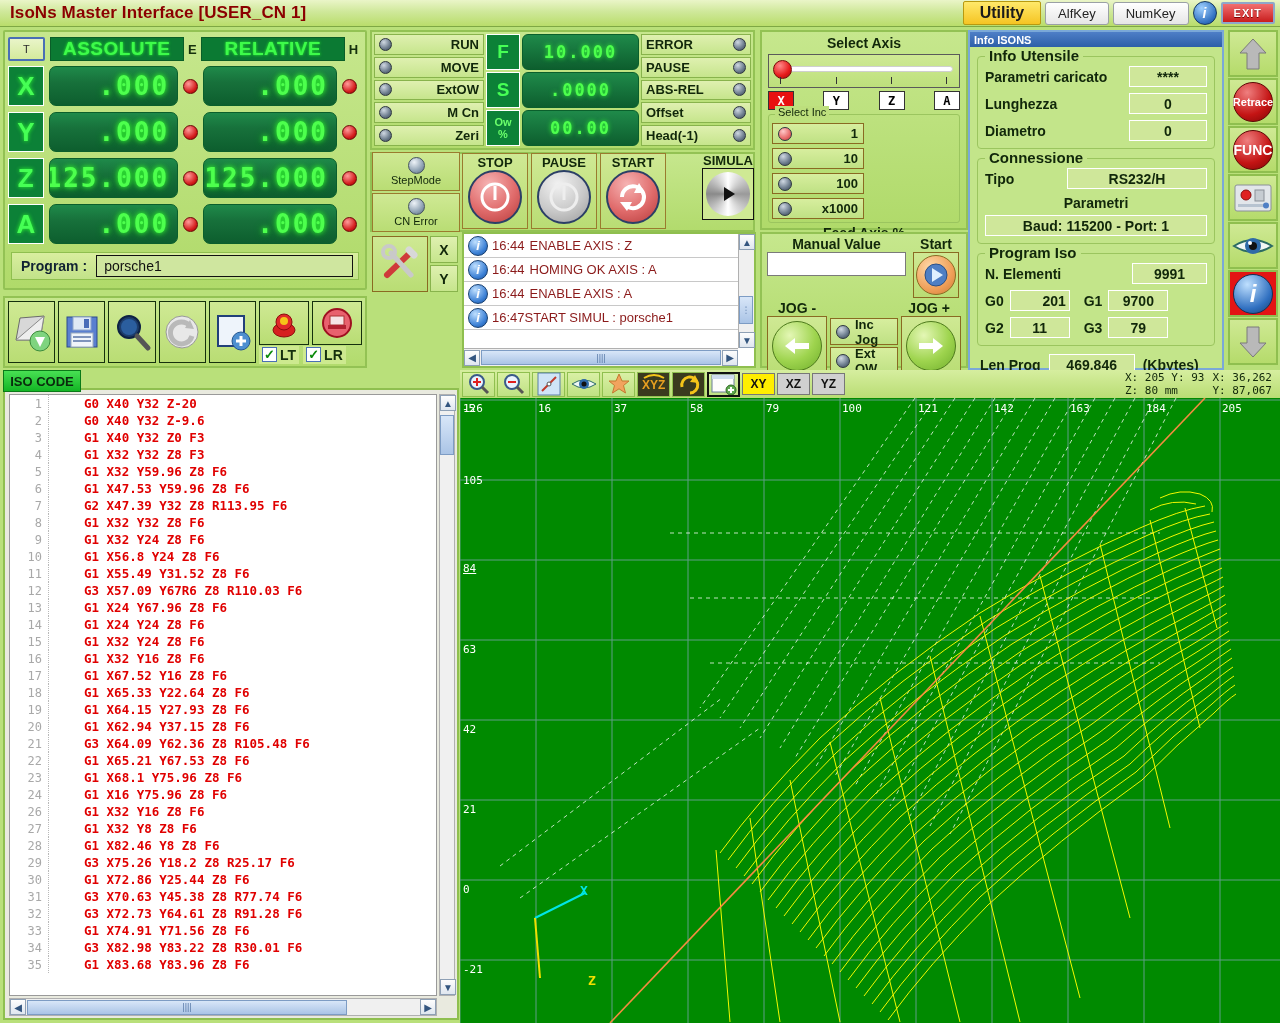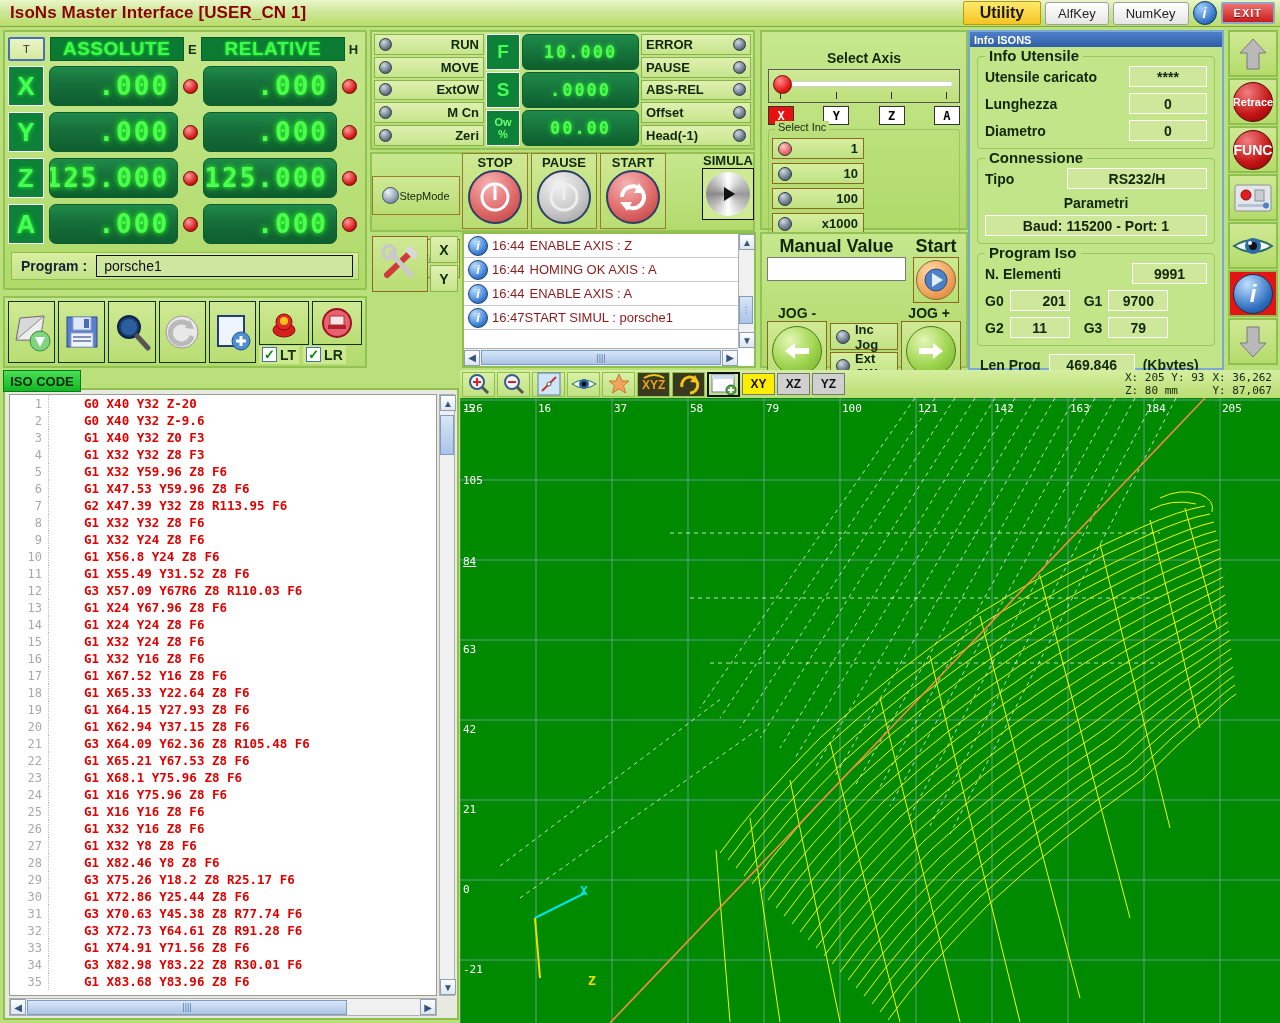--- a/index.html
+++ b/index.html
@@ -133,22 +133,22 @@
     color:#4dff4d; text-shadow:0 0 5px #35ff35; letter-spacing:2px;
     display:flex; align-items:center; justify-content:center;
   }
 
   
   #runpanel { left:370px; top:152px; width:385px; height:80px;
      background:linear-gradient(#c6e78d,#b2db6d); border:2px solid #93c254; }
   #sidebtns { left:372px; top:152px; width:88px; height:80px; }
   .sm-box {
     width:88px; height:39px; background:linear-gradient(#cfe994,#b9dd74);
-    border:1px solid #9a7b2e; display:flex; flex-direction:row;
-    align-items:center; justify-content:center; margin-bottom:2px;margin-top:24px;
+    border:1px solid #9a7b2e; display:flex; flex-direction:column;
+    align-items:center; justify-content:center; margin-bottom:2px;
   }
   .sm-led { width:17px;height:17px;border-radius:50%;
      background:radial-gradient(circle at 35% 28%, #eef3f8,#8fa2b4 60%,#5a6b7d);
      border:1px solid #44525f;}
   .sm-lbl { font-size:11px; color:#11270a; }
   .ctrl-wrap { position:absolute; left:462px; top:153px; display:flex; gap:3px; }
   .ctrl-cell {
     width:66px; background:linear-gradient(#cfe994,#b9dd74); border:1px solid #9a7b2e;
     display:flex; flex-direction:column; align-items:center; padding-top:1px;
   }
@@ -176,21 +176,21 @@
      background:#f0f0f0; border-top:1px solid #b0b0b0; display:flex; align-items:center;}
   .sb-arrow { width:16px;height:16px; background:linear-gradient(#fdfdfd,#dfe6ef);
      border:1px solid #8ea0b5; display:flex;align-items:center;justify-content:center;
      font-size:10px; color:#33557f; flex:none;}
   .sb-thumb { background:linear-gradient(#d8e6f8,#aac4e6); border:1px solid #7d9cc4;
      display:flex;align-items:center;justify-content:center;color:#5a7ba8;font-size:9px;}
 
   
   #axispanel { left:760px; top:30px; width:208px; height:200px;
      background:linear-gradient(#c6e78d,#b0da6a); border:2px solid #93c254; }
-  .ap-title { text-align:center; font-size:14px; font-weight:bold; color:#11270a; padding-top:18px;}
+  .ap-title { text-align:center; font-size:14px; font-weight:bold; color:#11270a; padding-top:3px;}
   .slider-box { margin:3px 6px; height:34px; background:linear-gradient(#cfe994,#bde07c);
      border:1px solid #5a5a5a; position:relative; }
   .slider-track { position:absolute; left:6px; right:6px; top:11px; height:6px;
      background:#fff; border:1px solid #cfcfcf; border-radius:3px;}
   .slider-knob { position:absolute; width:19px;height:19px;border-radius:50%;
      background:radial-gradient(circle at 35% 28%, #ff8a8a,#e61b1b 60%,#9e0d0d);
      border:1px solid #760808; top:5px;}
   .tickrow { position:absolute; left:6px; right:6px; bottom:2px; height:8px; }
   .tick { position:absolute; width:1px; height:7px; background:#333; }
   .axis-letters { display:flex; justify-content:space-between; padding:0 6px; }
@@ -212,21 +212,21 @@
      border:1px solid #5a5a5a; position:relative;}
   .feed-scale { position:absolute; left:4px; right:4px; bottom:1px; height:22px;}
   .fs-t { position:absolute; width:1px;height:6px;background:#222; top:0;}
   .fs-n { position:absolute; top:7px; font-size:10px; color:#11270a; transform:translateX(-50%);}
 
   
   #jogpanel { left:760px; top:232px; width:208px; height:136px;
      background:linear-gradient(#c6e78d,#b0da6a); border:2px solid #93c254; }
   .mv-row { display:flex; align-items:flex-start; padding:2px 5px; gap:5px;}
   .mv-left { flex:1; }
-  .mv-title{ font-size:18px; font-weight:bold; color:#11270a; text-align:center; }
+  .mv-title{ font-size:14px; font-weight:bold; color:#11270a; text-align:center; }
   .mv-input { height:24px; background:#fff; border:1px solid #7a7a7a; }
   .start-cell { width:50px; display:flex; flex-direction:column; align-items:center;}
   .start-btn { width:40px;height:40px;border-radius:50%; border:1px solid #8a6a22;
      background:radial-gradient(circle at 35% 30%, #ffd9a8,#f0a05a 60%,#cf7a33);
      display:flex;align-items:center;justify-content:center;}
   .jog-row { display:flex; align-items:center; padding:0 5px; gap:3px; }
   .jog-lbls { display:flex; justify-content:space-between; padding:0 16px; }
   .jog-l { font-size:14px; font-weight:bold; color:#11270a;}
   .jog-cell { width:60px; height:60px; background:linear-gradient(#cfe994,#b9dd74);
      border:1px solid #8a6a22; display:flex; align-items:center; justify-content:center;}
@@ -728,21 +728,21 @@
       </div>
     </div>
   </div>
 
   <div class="panel" id="infopanel">
     <div class="info-title">Info ISONS</div>
 
     <div class="gbox">
       <div class="glegend">Info Utensile</div>
       <div class="irow">
-        <span class="ilabel">Utensile caricato</span>
+        <span class="ilabel">Parametri caricato</span>
         <span class="ival" style="width:78px;margin-left:auto;">****</span>
       </div>
       <div class="irow">
         <span class="ilabel">Lunghezza</span>
         <span class="ival" style="width:78px;margin-left:auto;">0</span>
       </div>
       <div class="irow" style="margin-bottom:0;">
         <span class="ilabel">Diametro</span>
         <span class="ival" style="width:78px;margin-left:auto;">0</span>
       </div>
@@ -939,25 +939,20 @@
         </div>
         <div class="code-row">
           <span class="code-ln">23</span>
           <span class="code-gut"></span>
           <span class="code-tx">G1 X68.1 Y75.96 Z8 F6</span>
         </div>
         <div class="code-row">
           <span class="code-ln">24</span>
           <span class="code-gut"></span>
           <span class="code-tx">G1 X16 Y75.96 Z8 F6</span>
-        </div>
-        <div class="code-row">
-          <span class="code-ln">25</span>
-          <span class="code-gut"></span>
-          <span class="code-tx">G1 X16 Y16 Z8 F6</span>
         </div>
         <div class="code-row">
           <span class="code-ln">26</span>
           <span class="code-gut"></span>
           <span class="code-tx">G1 X32 Y16 Z8 F6</span>
         </div>
         <div class="code-row">
           <span class="code-ln">27</span>
           <span class="code-gut"></span>
           <span class="code-tx">G1 X32 Y8 Z8 F6</span>
@@ -1187,21 +1182,21 @@
     <div class="vp-tick-lbl" style="left:306px;top:4px;">79</div>
     <div class="vp-tick-lbl" style="left:382px;top:4px;">100</div>
     <div class="vp-tick-lbl" style="left:458px;top:4px;">121</div>
     <div class="vp-tick-lbl" style="left:534px;top:4px;">142</div>
     <div class="vp-tick-lbl" style="left:610px;top:4px;">163</div>
     <div class="vp-tick-lbl" style="left:686px;top:4px;">184</div>
     <div class="vp-tick-lbl" style="left:762px;top:4px;">205</div>
 
     <div class="vp-tick-lbl" style="left:3px;top:4px;">126</div>
     <div class="vp-tick-lbl" style="left:3px;top:76px;">105</div>
-    <div class="vp-tick-lbl" style="left:3px;top:157px;text-decoration:underline;">84</div>
+    <div class="vp-tick-lbl" style="left:3px;top:164px;text-decoration:underline;">84</div>
     <div class="vp-tick-lbl" style="left:3px;top:245px;">63</div>
     <div class="vp-tick-lbl" style="left:3px;top:325px;">42</div>
     <div class="vp-tick-lbl" style="left:3px;top:405px;">21</div>
     <div class="vp-tick-lbl" style="left:3px;top:485px;">0</div>
     <div class="vp-tick-lbl" style="left:3px;top:565px;">-21</div>
 
     <div class="axind-lbl" style="left:120px;top:485px;color:#00e5e5;">X</div>
     <div class="axind-lbl" style="left:128px;top:575px;color:#f0e000;">Z</div>
   </div>
 

